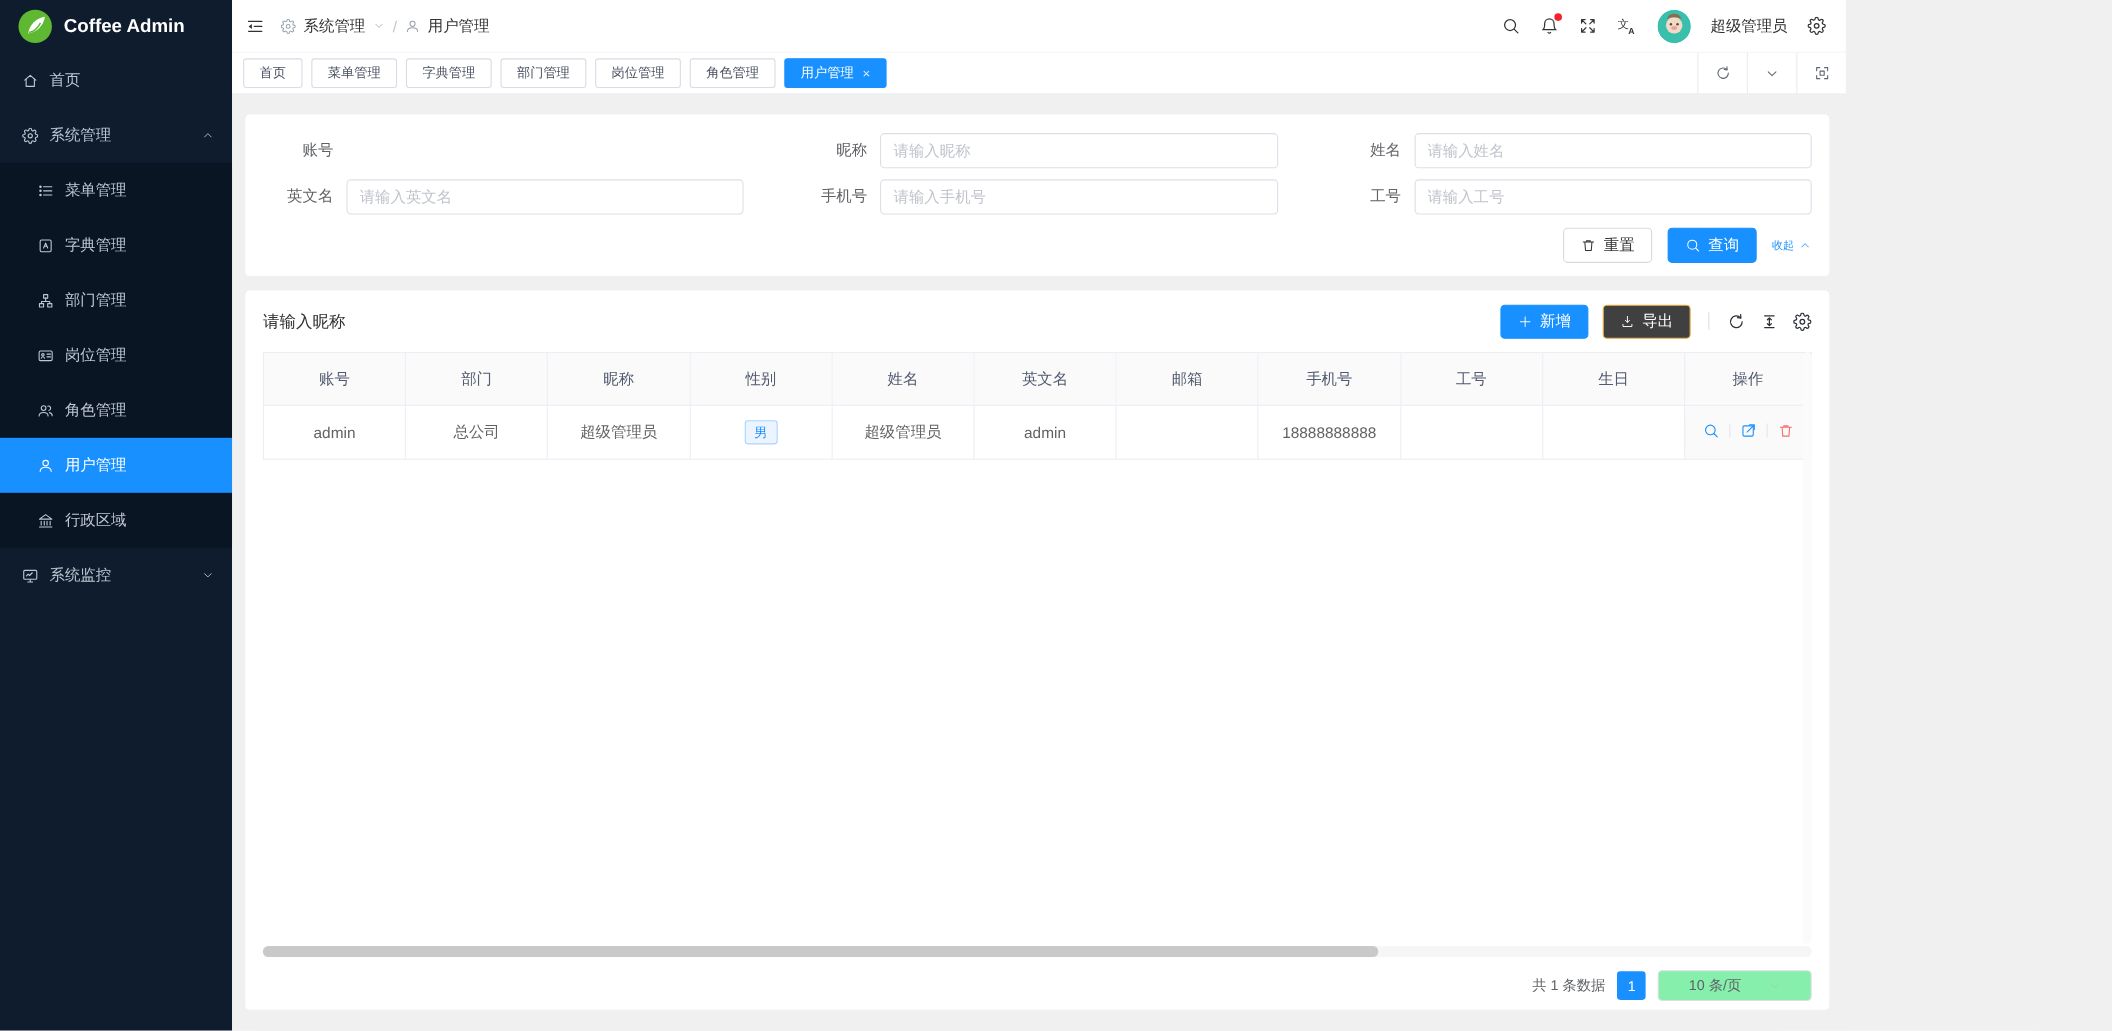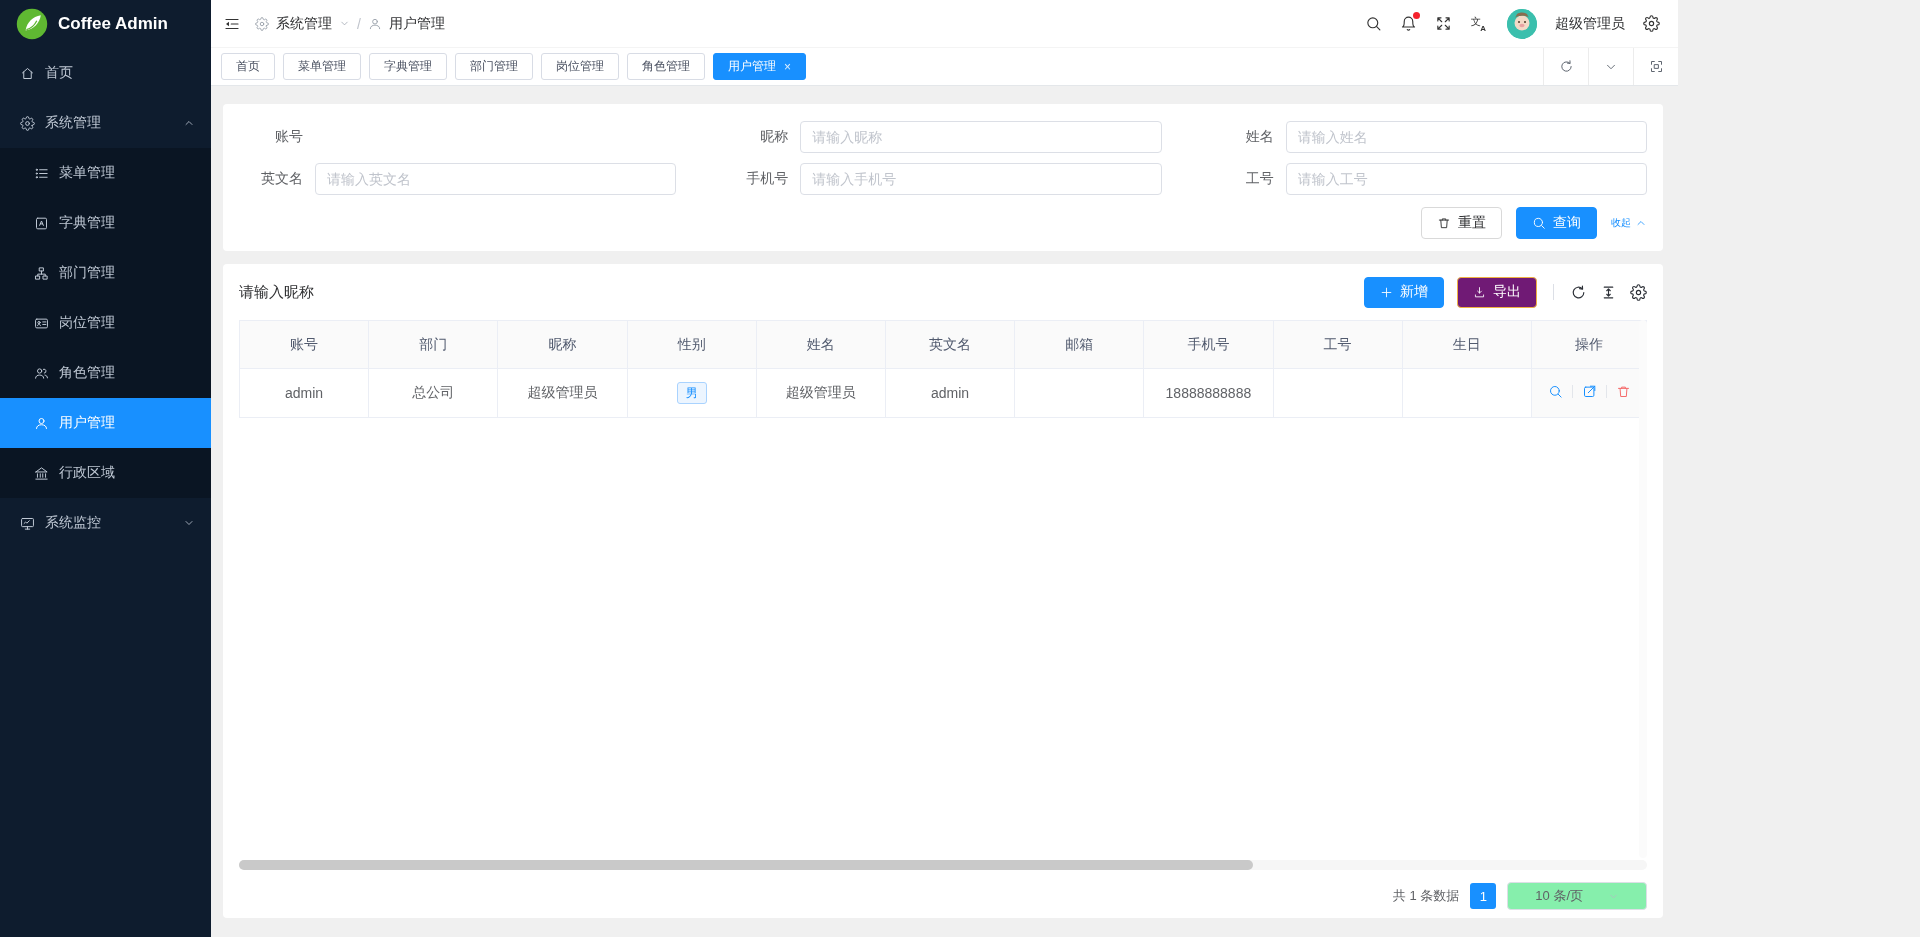--- a/index.html
+++ b/index.html
@@ -65,21 +65,21 @@
   .filter-card { background:#fff; border-radius:4px; padding:17px 16px 12px; }
   .filter-grid { display:grid; grid-template-columns:1fr 1fr 1fr; column-gap:48px; row-gap:10px; }
   .field { display:flex; align-items:center; }
   .field-label { width:64px; flex:none; text-align:right; margin-right:12px; font-size:14px; color:#606266; white-space:nowrap; }
   .field input { flex:1; min-width:0; height:32px; border:1px solid #dcdfe6; border-radius:4px; padding:0 11px; font-size:14px; color:#303133; outline:none; }
   .field input::placeholder { color:#c0c4cc; }
   .filter-actions { display:flex; justify-content:flex-end; align-items:center; gap:14px; margin-top:12px; }
   .btn { height:32px; display:inline-flex; align-items:center; gap:7px; padding:0 15px; border-radius:4px; font-size:14px; cursor:pointer; border:1px solid transparent; }
   .btn-plain { border-color:#d9d9d9; background:#fff; color:#303133; }
   .btn-primary { background:#1890ff; border-color:#1890ff; color:#fff; }
-  .btn-warning { background:#701a75; border-color:#efb041; color:#fff; }
+  .btn-warning { background:#404040; border-color:#efb041; color:#fff; }
   .link-collapse { color:#1890ff; display:flex; align-items:center; gap:4px; font-size:10px; cursor:pointer; }
 
   
   .table-card { flex:1; min-height:0; background:#fff; border-radius:4px; padding:0 16px; display:flex; flex-direction:column; position:relative; }
   .table-toolbar { height:56px; flex:none; display:flex; align-items:center; justify-content:space-between; }
   .table-title { font-size:15px; color:#303133; }
   .toolbar-right { display:flex; align-items:center; gap:13px; }
   .toolbar-divider { width:1px; height:16px; background:#dcdfe6; margin:0 3px; }
   .tool-icon { color:#2b2f36; cursor:pointer; display:flex; }
 

